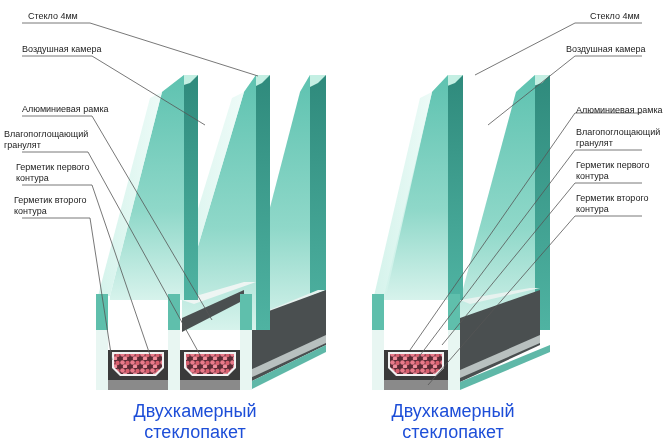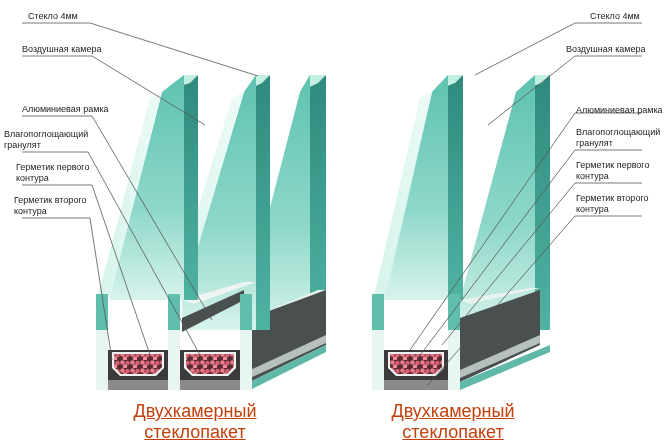--- a/index.html
+++ b/index.html
@@ -1,19 +1,19 @@
 <!DOCTYPE html>
 <html><head>
 <meta charset="utf-8">
 <style>
   html,body{margin:0;padding:0;background:#ffffff;}
   body{width:668px;height:444px;overflow:hidden;position:relative;font-family:"Liberation Sans",sans-serif;}
   #stage{position:absolute;left:0;top:0;width:668px;height:444px;border-radius:20px;}
   .lbl{position:absolute;font-size:9px;line-height:11px;color:#222;white-space:pre-line;}
-  .title{position:absolute;font-size:18px;line-height:21px;color:#c2410c;text-align:center;white-space:pre-line;text-decoration:underline;}
+  .title{position:absolute;font-size:18px;line-height:21px;color:#1d4ed8;text-align:center;white-space:pre-line;}
 </style>
 </head>
 <body>
 
 <div id="stage">
 <svg width="668" height="444" viewBox="0 0 668 444" xmlns="http://www.w3.org/2000/svg">
   <defs>
     <linearGradient id="gFront" x1="0" y1="0" x2="0" y2="1">
       <stop offset="0" stop-color="#5ec2b0"></stop>
       <stop offset="0.6" stop-color="#8fd8c9"></stop>

